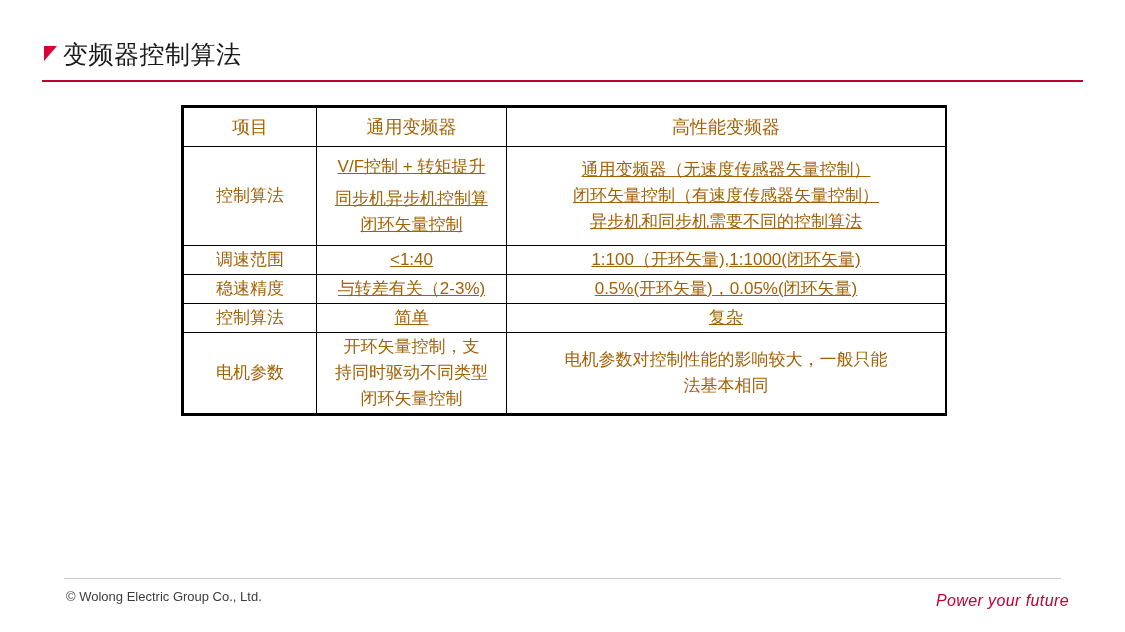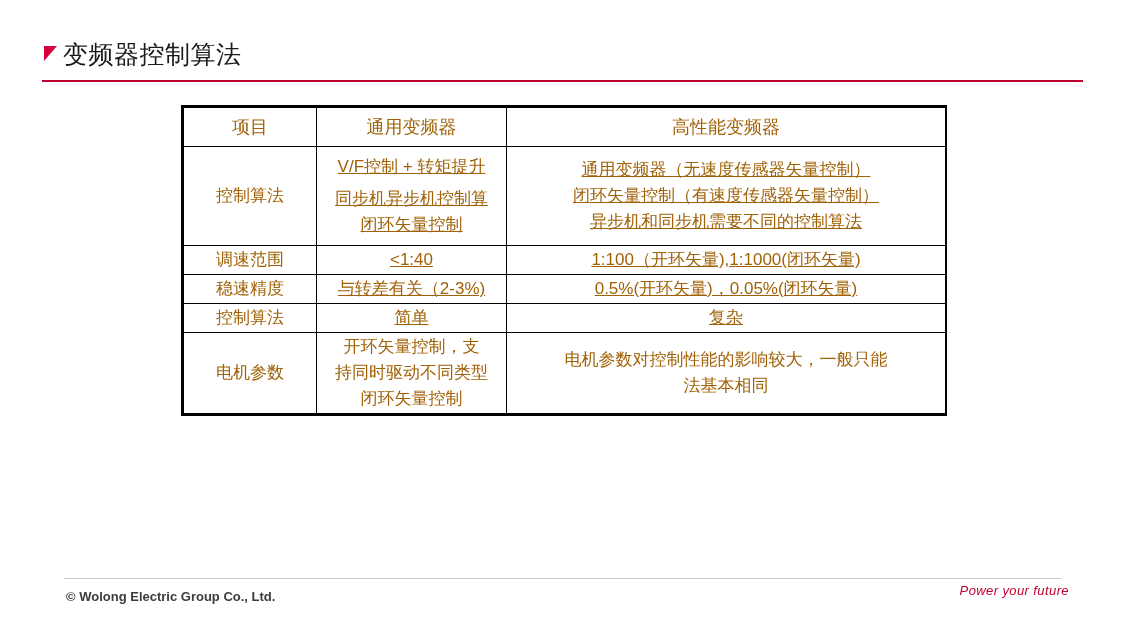--- a/index.html
+++ b/index.html
@@ -115,42 +115,41 @@
     width: 997px;
     height: 1px;
     background: #c9c9c9;
   }
   .footer-text {
     position: absolute;
     left: 66px;
     top: 589px;
     font-size: 13px;
     color: #3c3c3c;
-    font-weight: bold;
   }
   .logo {
     position: absolute;
     right: 56px;
     top: 583px;
     text-align: right;
   }
   .logo-name {
     font-size: 29px;
     letter-spacing: 1px;
     color: #1b1b1b;
     font-weight: bold;
     line-height: 30px;
   }
   .logo-name .w { color: #c00032; }
   .logo-tag {
-    font-size: 13px;
+    font-size: 16px;
     color: #c00032;
     font-style: italic;
     line-height: 14px;
-    margin-top: 1px;
+    margin-top: 11px;
     letter-spacing: 0.4px;
     text-align: center;
   }
 </style>
 </head>
 <body>
 
 <div class="slide">
 
   <div class="title-row">

